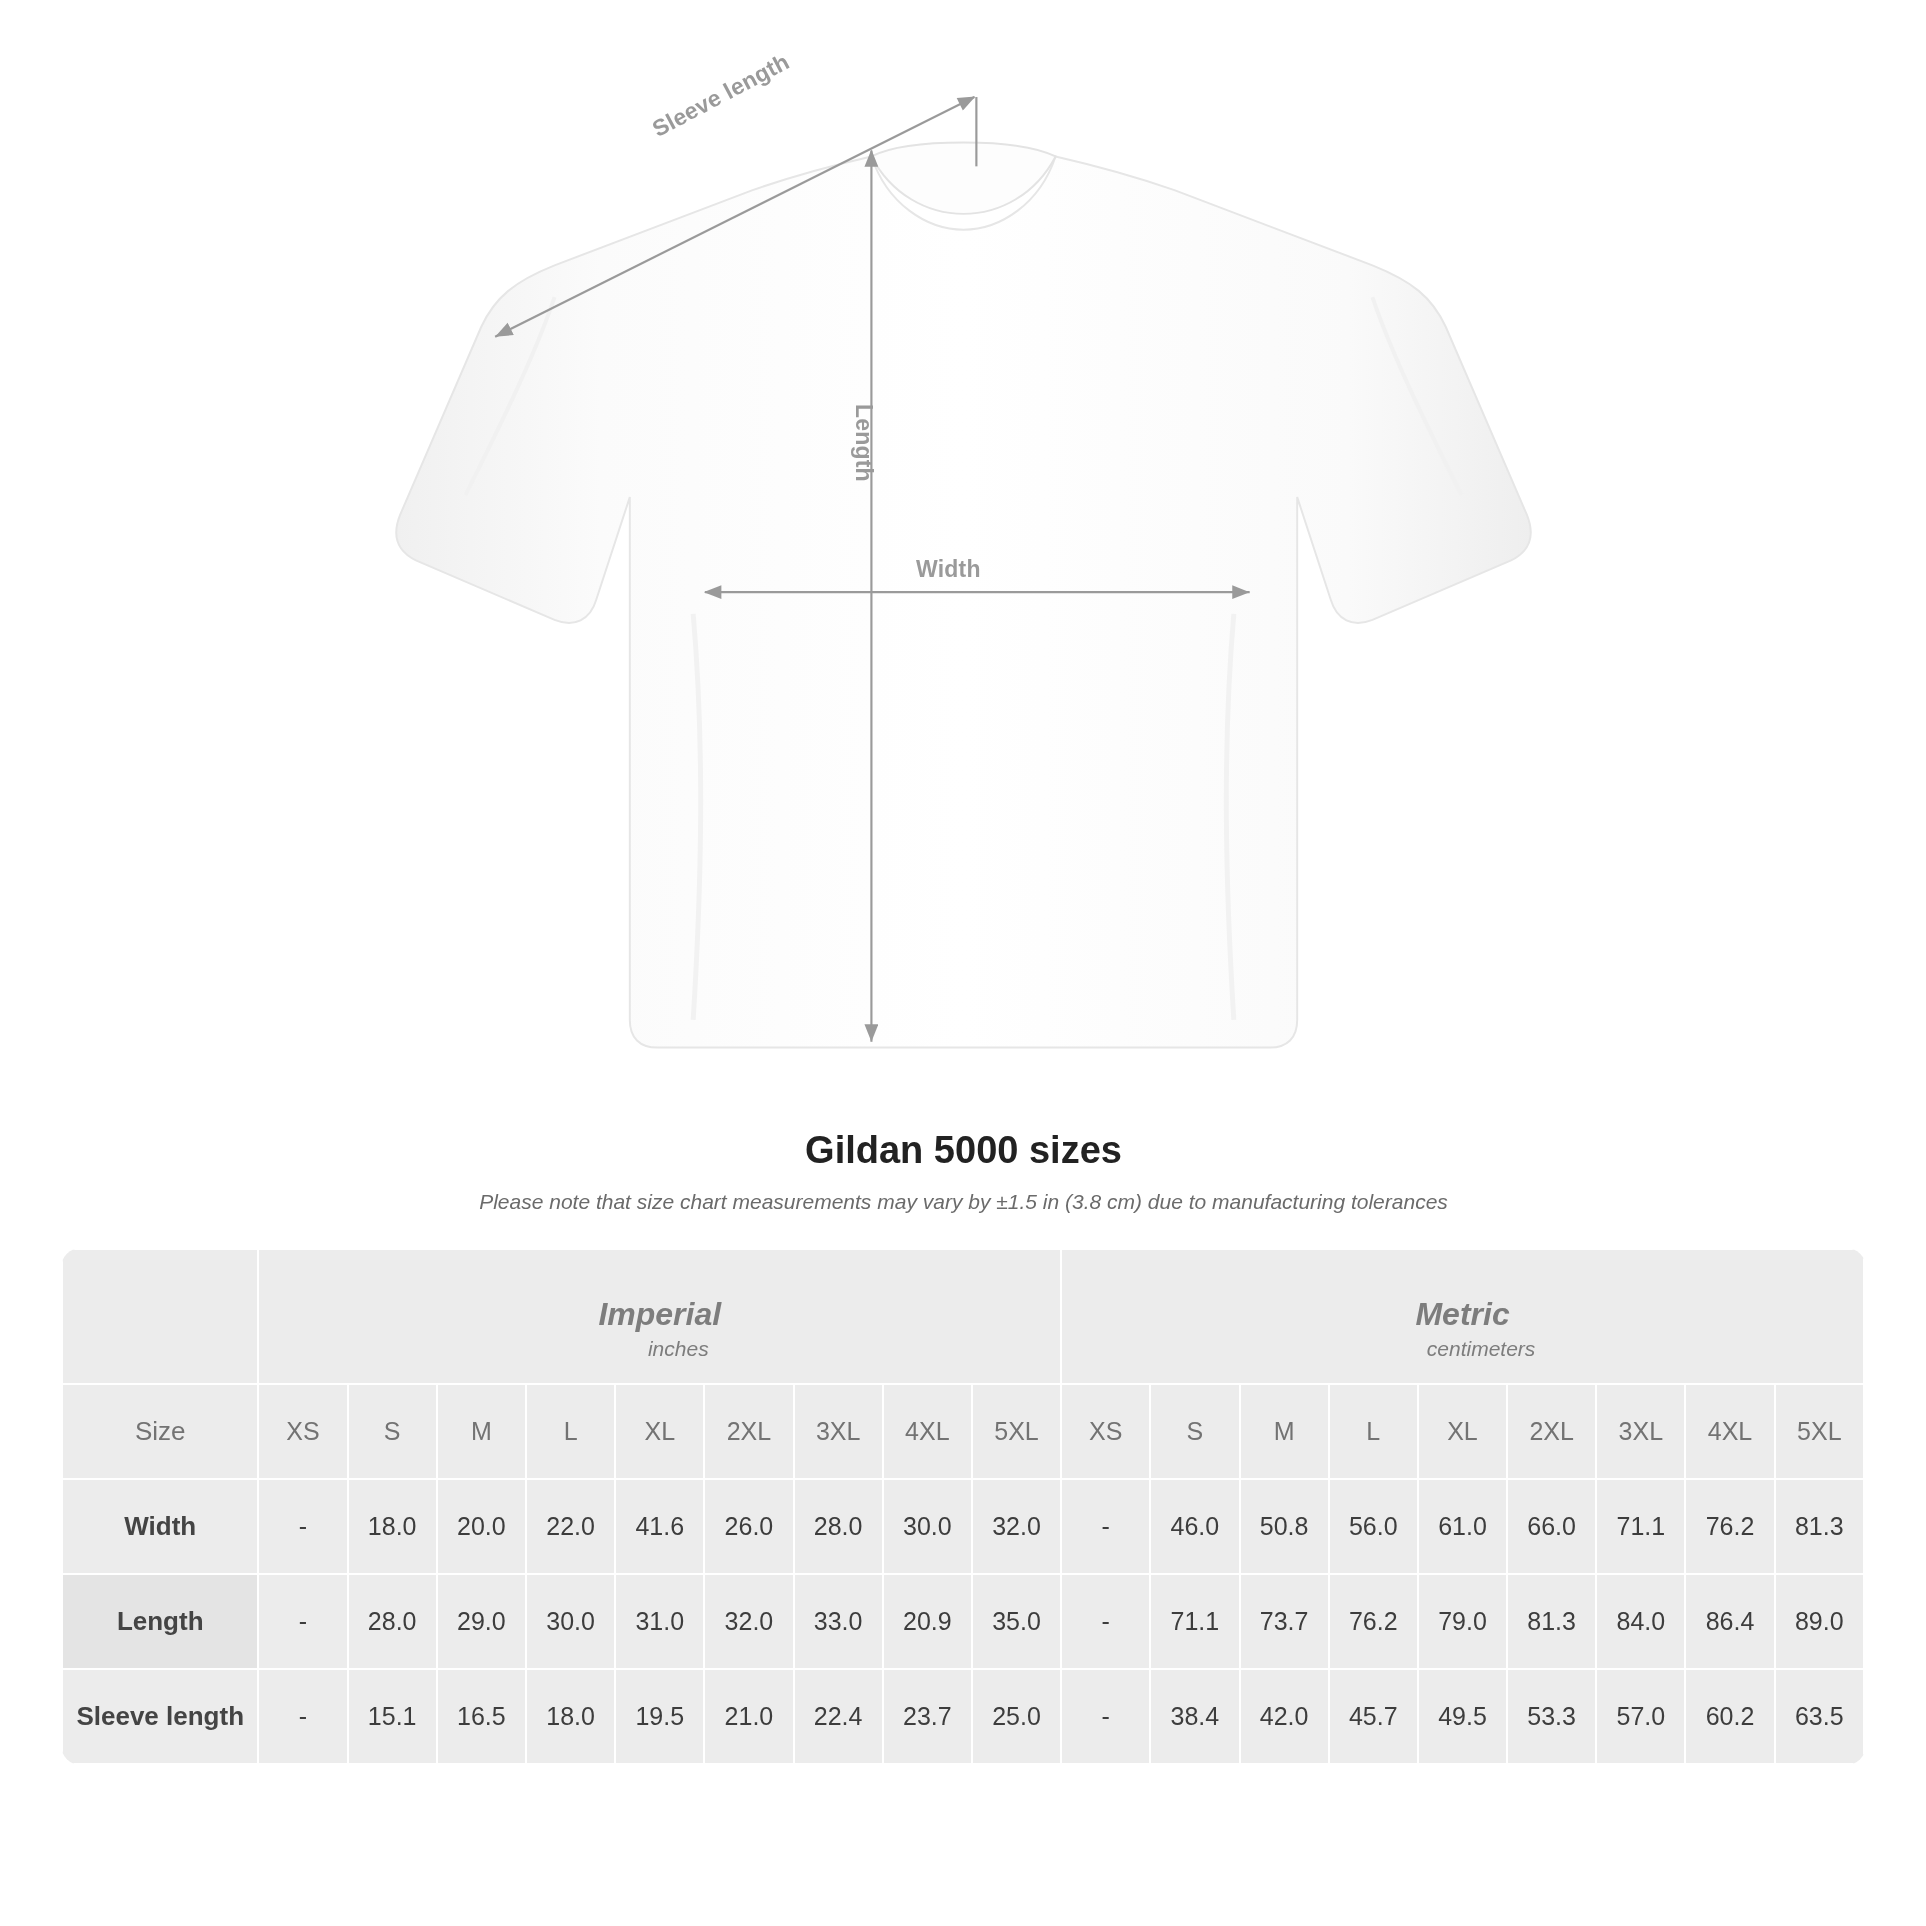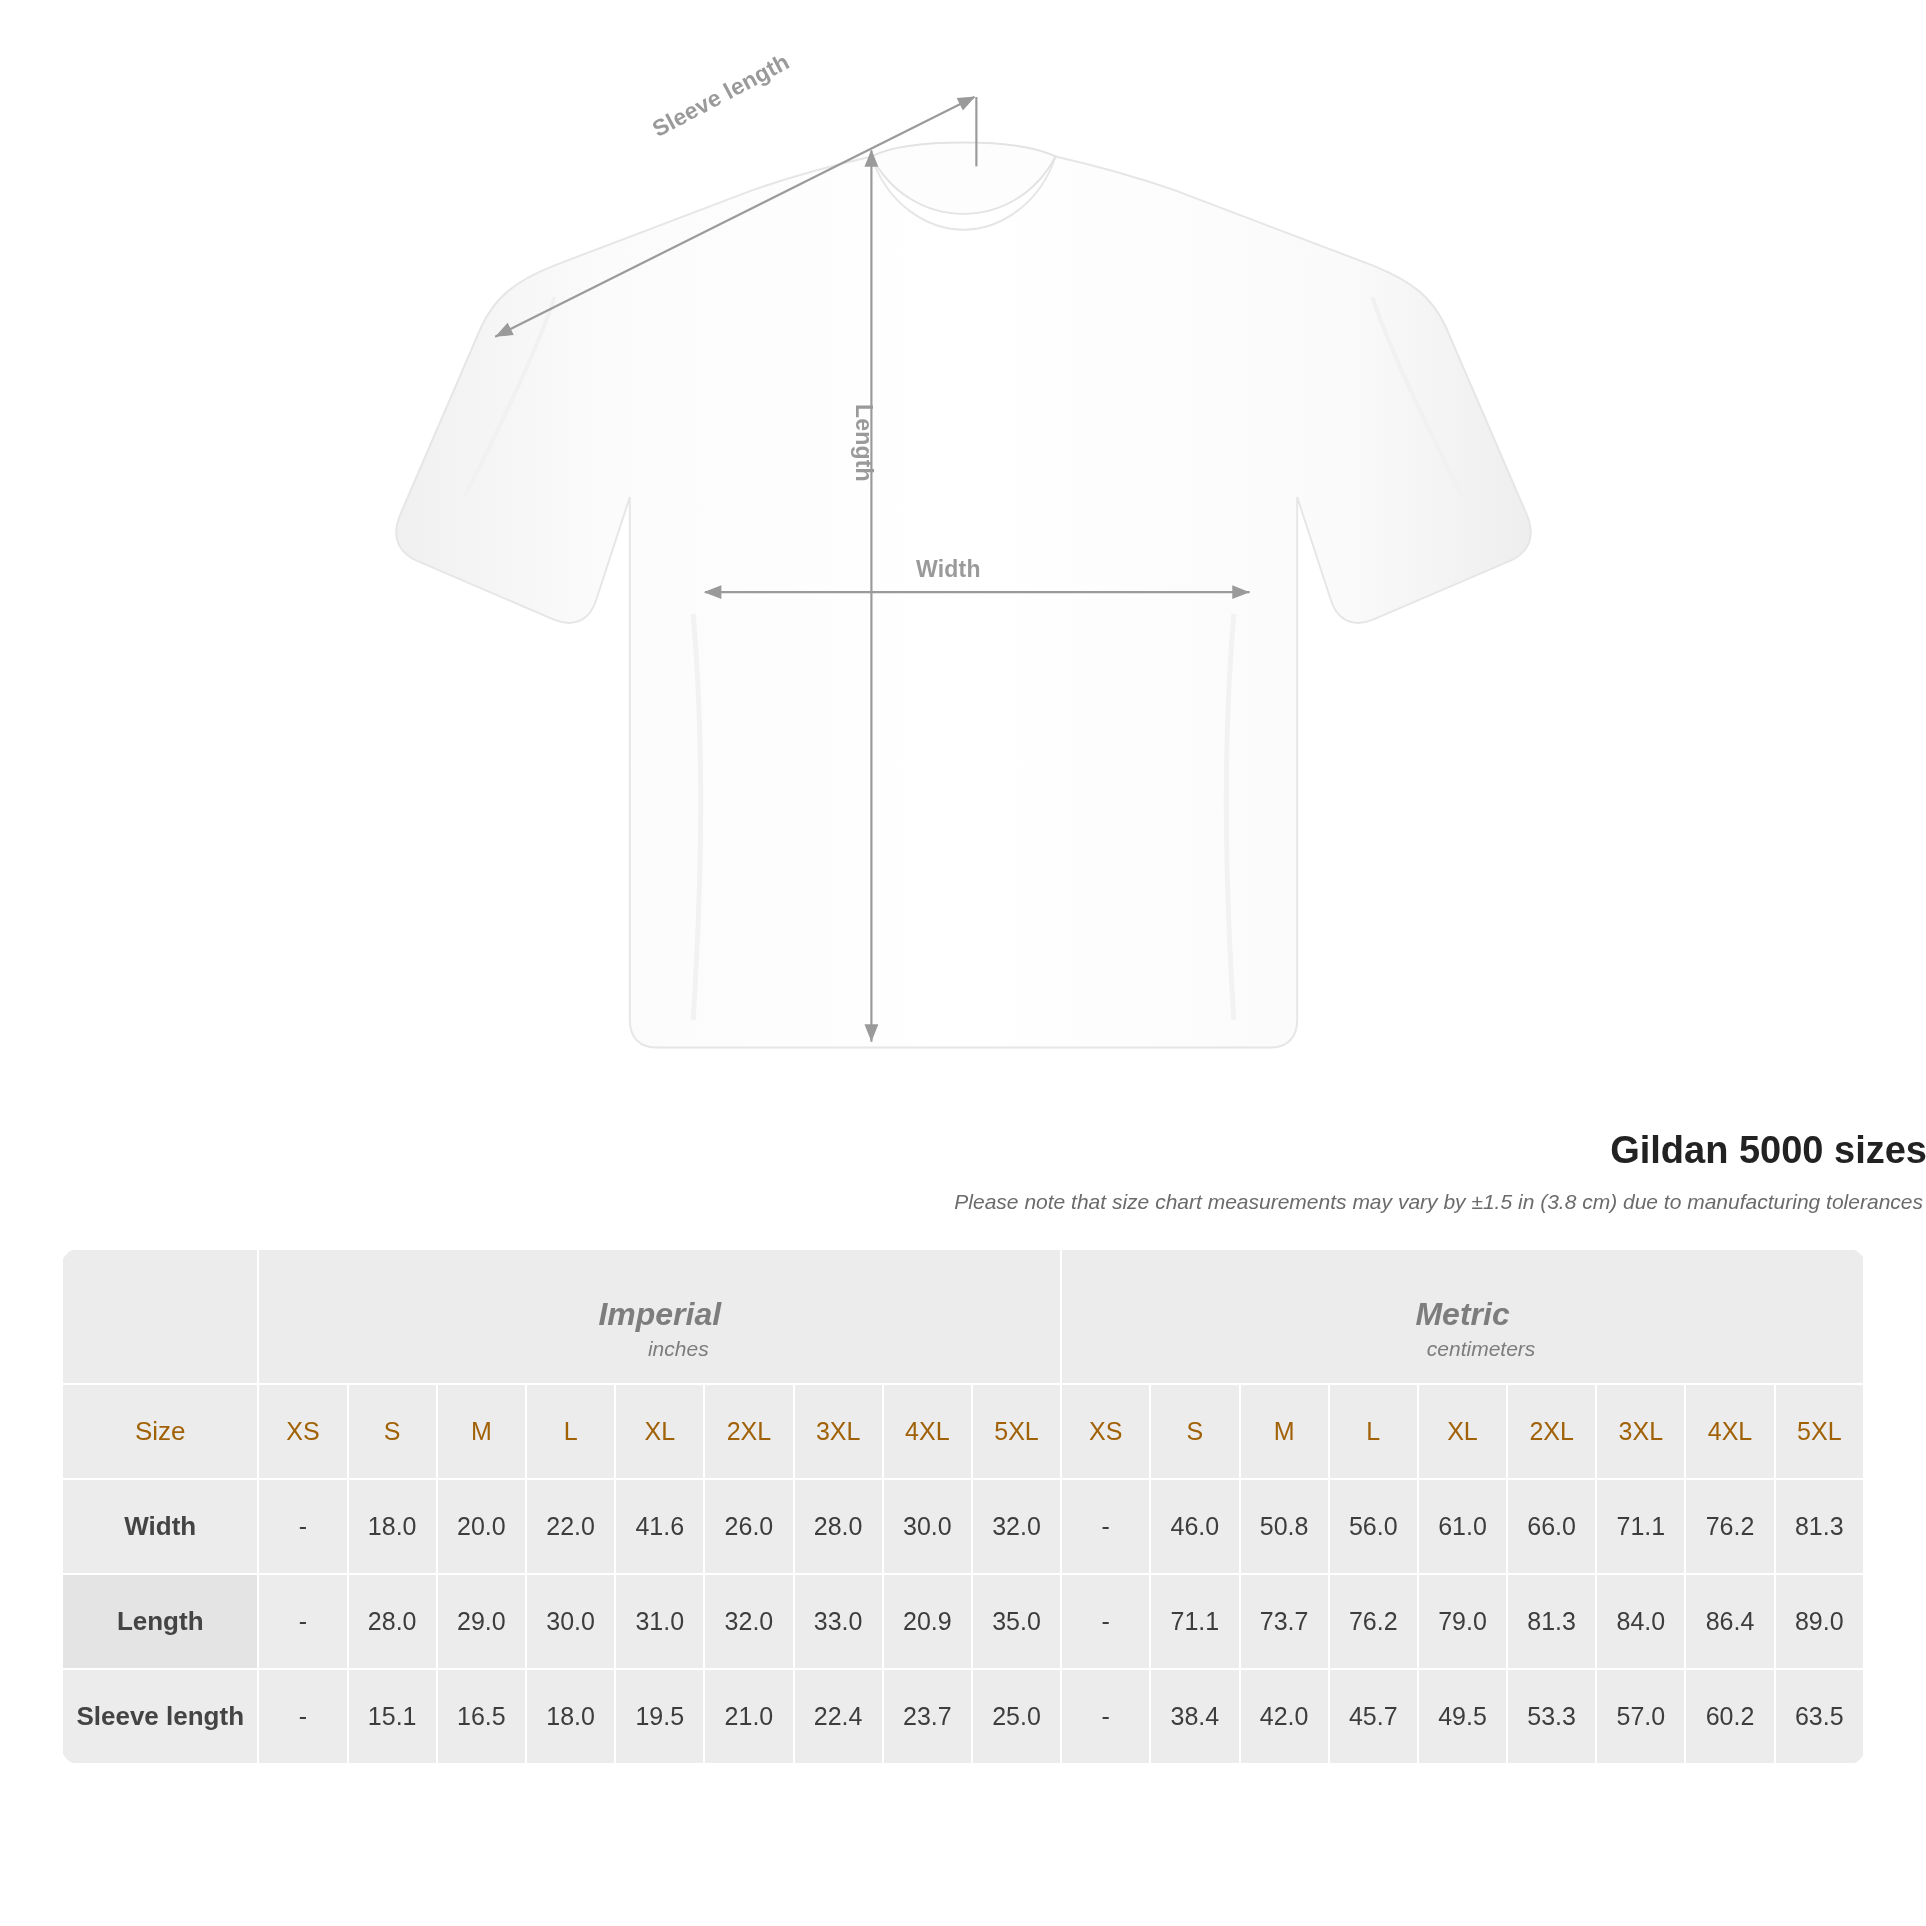--- a/index.html
+++ b/index.html
@@ -49,21 +49,21 @@
     transform: rotate(90deg);
     transform-origin: left top;
   }
   #width-label {
     left: 916px;
     top: 556px;
   }
 
   
   .title-block {
-    text-align: right;
+    text-align: center;
     margin-top: 20px;
   }
   .chart-title {
     font-size: 38px;
     font-weight: bold;
     color: #222222;
     margin: 0 0 18px 0;
   }
   .chart-note {
     font-size: 21px;
@@ -107,21 +107,21 @@
     font-size: 21px;
     font-style: italic;
     color: #7d7d7d;
     line-height: 1.5;
     padding-left: 37px;
   }
   .head-row td {
     height: 91px;
     font-size: 25px;
     font-weight: bold;
-    color: #a16207;
+    color: #737373;
     background: #f3f3f3;
   }
   .head-row td.corner {
     background: #ececec;
     font-size: 26px;
   }
   .data-row td {
     height: 91px;
     font-size: 25px;
     color: #3d3d3d;

